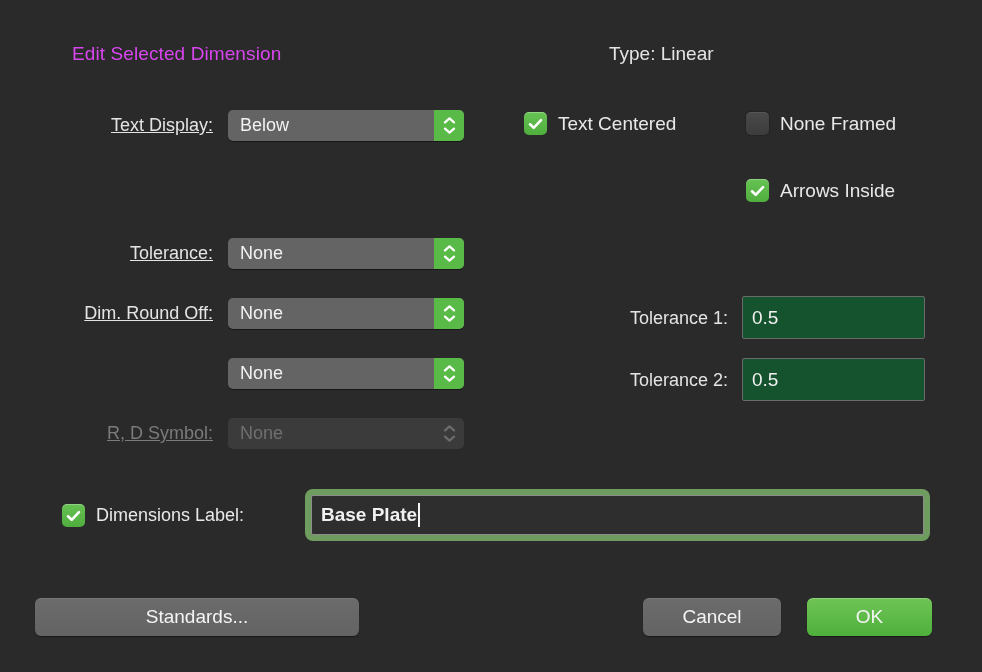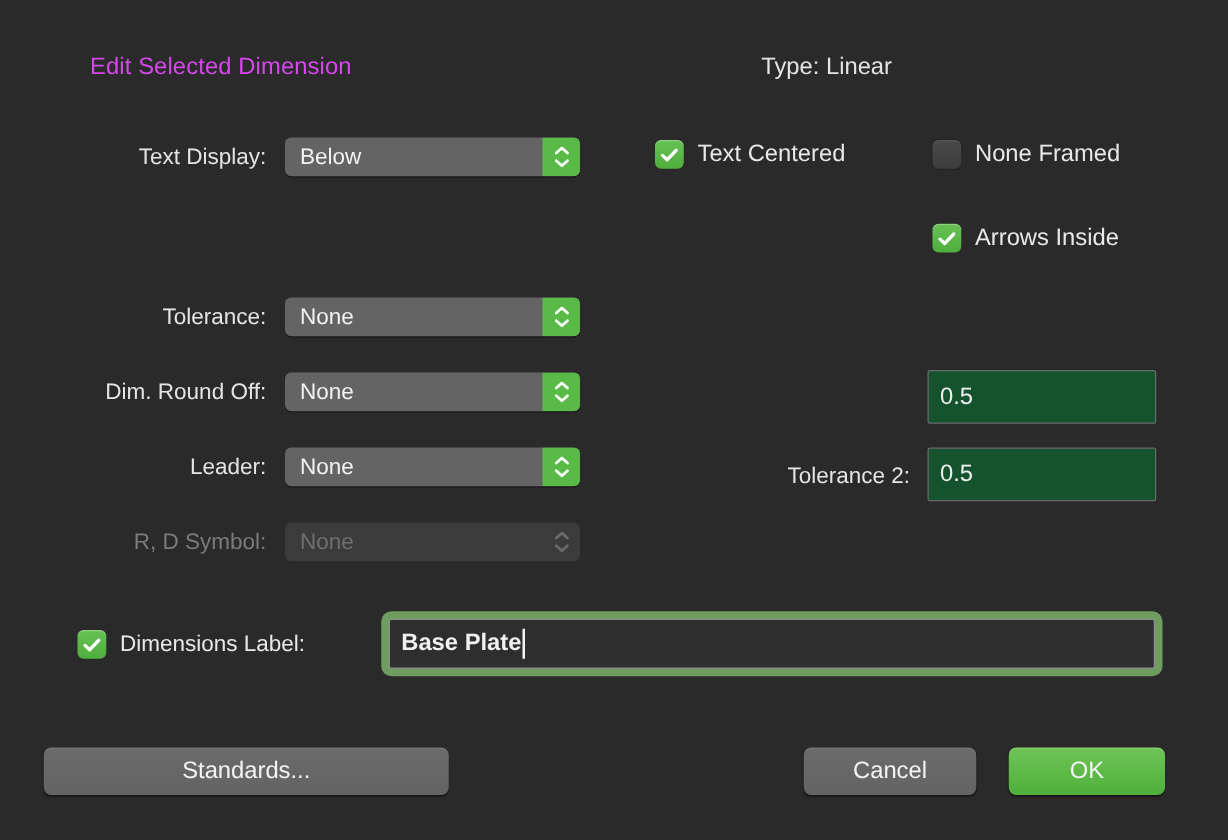--- a/index.html
+++ b/index.html
@@ -36,20 +36,21 @@
   .type-line {
     font-size: 19px;
     color: #e4e4e4;
     white-space: nowrap;
   }
   .field-label {
     font-size: 18px;
     color: #e4e4e4;
     text-align: right;
     white-space: nowrap;
+    text-decoration: underline;
   }
   .field-label.disabled { color: #7b7b7b; }
 
   .tol-label {
     font-size: 18px;
     color: #e4e4e4;
     text-align: right;
     white-space: nowrap;
   }
 
@@ -262,21 +263,20 @@
     <span class="stepper">
       <svg class="chev" viewBox="0 0 13 7" aria-hidden="true">
           <path d="M2 5.4 L6.5 1.4 L11 5.4"></path>
         </svg>
       <svg class="chev" viewBox="0 0 13 7" aria-hidden="true">
           <path d="M2 1.6 L6.5 5.6 L11 1.6"></path>
         </svg>
     </span>
   </div>
 
-  <div class="abs field-label" style="left:0px; top:363px; width:213px;">Leader:</div>
   <div class="abs popup" style="left:228px; top:358px; width:236px;">
     <span class="popup-value">None</span>
     <span class="stepper">
       <svg class="chev" viewBox="0 0 13 7" aria-hidden="true">
           <path d="M2 5.4 L6.5 1.4 L11 5.4"></path>
         </svg>
       <svg class="chev" viewBox="0 0 13 7" aria-hidden="true">
           <path d="M2 1.6 L6.5 5.6 L11 1.6"></path>
         </svg>
     </span>
@@ -288,20 +288,21 @@
     <span class="stepper">
       <svg class="chev" viewBox="0 0 13 7" aria-hidden="true">
           <path d="M2 5.4 L6.5 1.4 L11 5.4"></path>
         </svg>
       <svg class="chev" viewBox="0 0 13 7" aria-hidden="true">
           <path d="M2 1.6 L6.5 5.6 L11 1.6"></path>
         </svg>
     </span>
   </div>
 
+  <div class="abs tol-label" style="left:520px; top:308px; width:208px;">Tolerance 1:</div>
   <div class="abs textfield" style="left:742px; top:296px; width:183px; height:43px;">0.5</div>
 
   <div class="abs tol-label" style="left:520px; top:370px; width:208px;">Tolerance 2:</div>
   <div class="abs textfield" style="left:742px; top:358px; width:183px; height:43px;">0.5</div>
 
   <div class="abs checkrow" style="left:62px; top:504px;">
     <span class="checkbox on">
       <svg class="tick" viewBox="0 0 15 12" aria-hidden="true">
           <path d="M2 6.3 L5.7 9.8 L13 2.2"></path>
         </svg>

